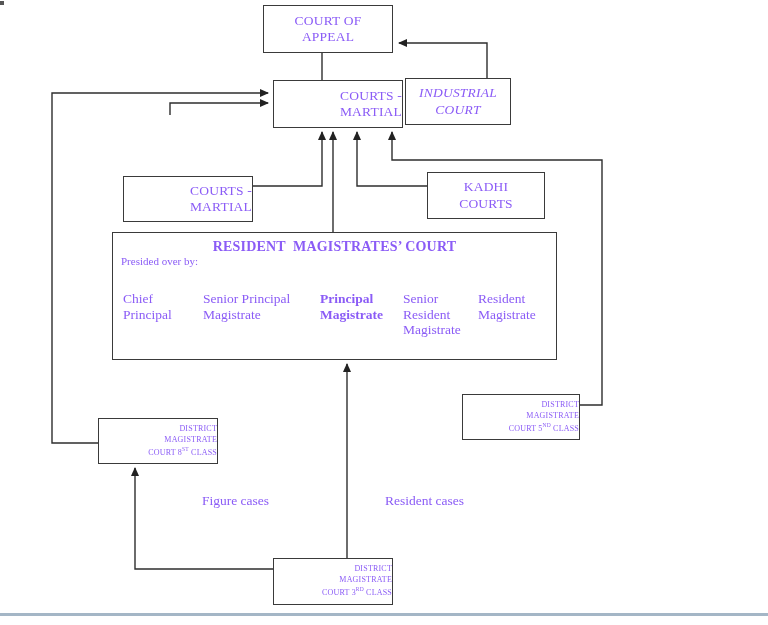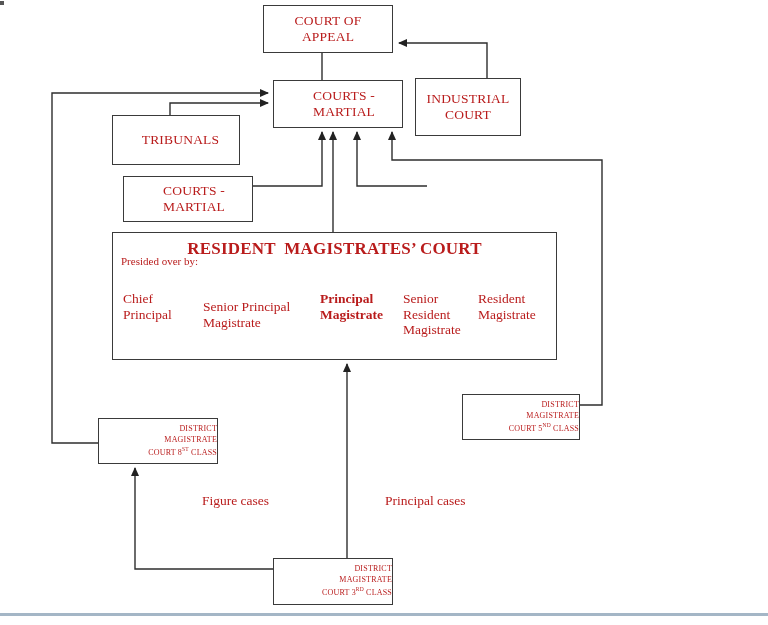--- a/index.html
+++ b/index.html
@@ -1,28 +1,28 @@
 <!DOCTYPE html>
 <html><head>
 <meta charset="utf-8">
 <style>
   html,body{margin:0;padding:0;background:#ffffff;}
   #page{position:relative;width:768px;height:625px;background:#ffffff;overflow:hidden;
-        font-family:"Liberation Serif", serif;color:#b91c1c;}
+        font-family:"Liberation Serif", serif;color:#8b5cf6;}
   svg.wires{position:absolute;left:0;top:0;width:768px;height:625px;pointer-events:none;}
   .box{position:absolute;border:1.5px solid #3a3a3a;background:#ffffff;box-sizing:border-box;
        display:flex;flex-direction:column;justify-content:center;}
   .box .lbl{font-size:13.5px;line-height:1.22;letter-spacing:.2px;white-space:pre-line;}
   .center .lbl{text-align:center;}
-  .leftpad .lbl{text-align:center;padding-left:12px;}
+  .leftpad .lbl{text-align:right;padding-left:12px;}
   .smallbox .lbl{font-size:8px;line-height:1.35;text-align:right;letter-spacing:.2px;}
   .smallbox sup{font-size:5.5px;vertical-align:super;}
   .rmbox{position:absolute;border:1.5px solid #3a3a3a;background:#fff;box-sizing:border-box;}
   .rmtitle{position:absolute;left:0;right:0;top:6px;text-align:center;font-weight:bold;
-           font-size:17px;white-space:pre;letter-spacing:.2px;}
+           font-size:14px;white-space:pre;letter-spacing:.2px;}
   .rmsub{position:absolute;left:8px;top:22px;font-size:11px;}
   .presider{position:absolute;font-size:13.5px;line-height:1.15;white-space:pre-line;}
   .floatlabel{position:absolute;font-size:13.5px;}
   .figcap{position:absolute;font-weight:bold;font-size:17px;margin-top:40px;}
   .bottomrule{position:absolute;left:0;width:768px;height:3px;background:#a4b6c6;}
   .artifact{position:absolute;left:0;top:1px;width:4px;height:4px;background:#555;}
 </style>
 </head>
 <body>
 
@@ -53,41 +53,42 @@
   <div class="box center" style="left:263px;top:5px;width:130px;height:48px;">
     <div class="lbl">COURT OF
 APPEAL</div>
   </div>
 
   <div class="box leftpad" style="left:273px;top:80px;width:130px;height:48px;">
     <div class="lbl">COURTS -
 MARTIAL</div>
   </div>
 
-  <div class="box center" style="left:415px;top:78px;width:106px;height:58px;">
+  <div class="box center" style="left:405px;top:78px;width:106px;height:47px;font-style:italic;">
     <div class="lbl">INDUSTRIAL
 COURT</div>
   </div>
 
-  <div class="box leftpad" style="left:112px;top:115px;width:128px;height:50px;">
-    <div class="lbl" style="padding-left:9px;">TRIBUNALS</div>
-  </div>
 
   <div class="box leftpad" style="left:123px;top:176px;width:130px;height:46px;">
     <div class="lbl">COURTS -
 MARTIAL</div>
   </div>
 
+  <div class="box center" style="left:427px;top:172px;width:118px;height:47px;">
+    <div class="lbl">KADHI
+COURTS</div>
+  </div>
 
   <div class="rmbox" style="left:112px;top:232px;width:445px;height:128px;">
     <div class="rmtitle">RESIDENT  MAGISTRATES’ COURT</div>
     <div class="rmsub">Presided over by:</div>
     <div class="presider" style="left:10px;top:58px;">Chief
 Principal</div>
-    <div class="presider" style="left:90px;top:58px;margin-top:8px;">Senior Principal
+    <div class="presider" style="left:90px;top:58px;">Senior Principal
 Magistrate</div>
     <div class="presider" style="left:207px;top:58px;font-weight:bold;">Principal
 Magistrate</div>
     <div class="presider" style="left:290px;top:58px;">Senior
 Resident
 Magistrate</div>
     <div class="presider" style="left:365px;top:58px;">Resident
 Magistrate</div>
   </div>
 
@@ -97,19 +98,19 @@
 
   <div class="box smallbox" style="left:462px;top:394px;width:118px;height:46px;">
     <div class="lbl"><span>DISTRICT</span><br><span>MAGISTRATE</span><br><span>COURT 5</span><sup>ND</sup><span> CLASS</span></div>
   </div>
 
   <div class="box smallbox" style="left:273px;top:558px;width:120px;height:47px;">
     <div class="lbl"><span>DISTRICT</span><br><span>MAGISTRATE</span><br><span>COURT 3</span><sup>RD</sup><span> CLASS</span></div>
   </div>
 
   <div class="floatlabel" style="left:202px;top:493px;">Figure cases</div>
-  <div class="floatlabel" style="left:385px;top:493px;">Principal cases</div>
+  <div class="floatlabel" style="left:385px;top:493px;">Resident cases</div>
 
   <div class="figcap" style="left:632px;top:587px;">Figure 3.1</div>
 
   <div class="bottomrule" style="top:613px;"></div>
 
 </div>
 
 </body></html>

